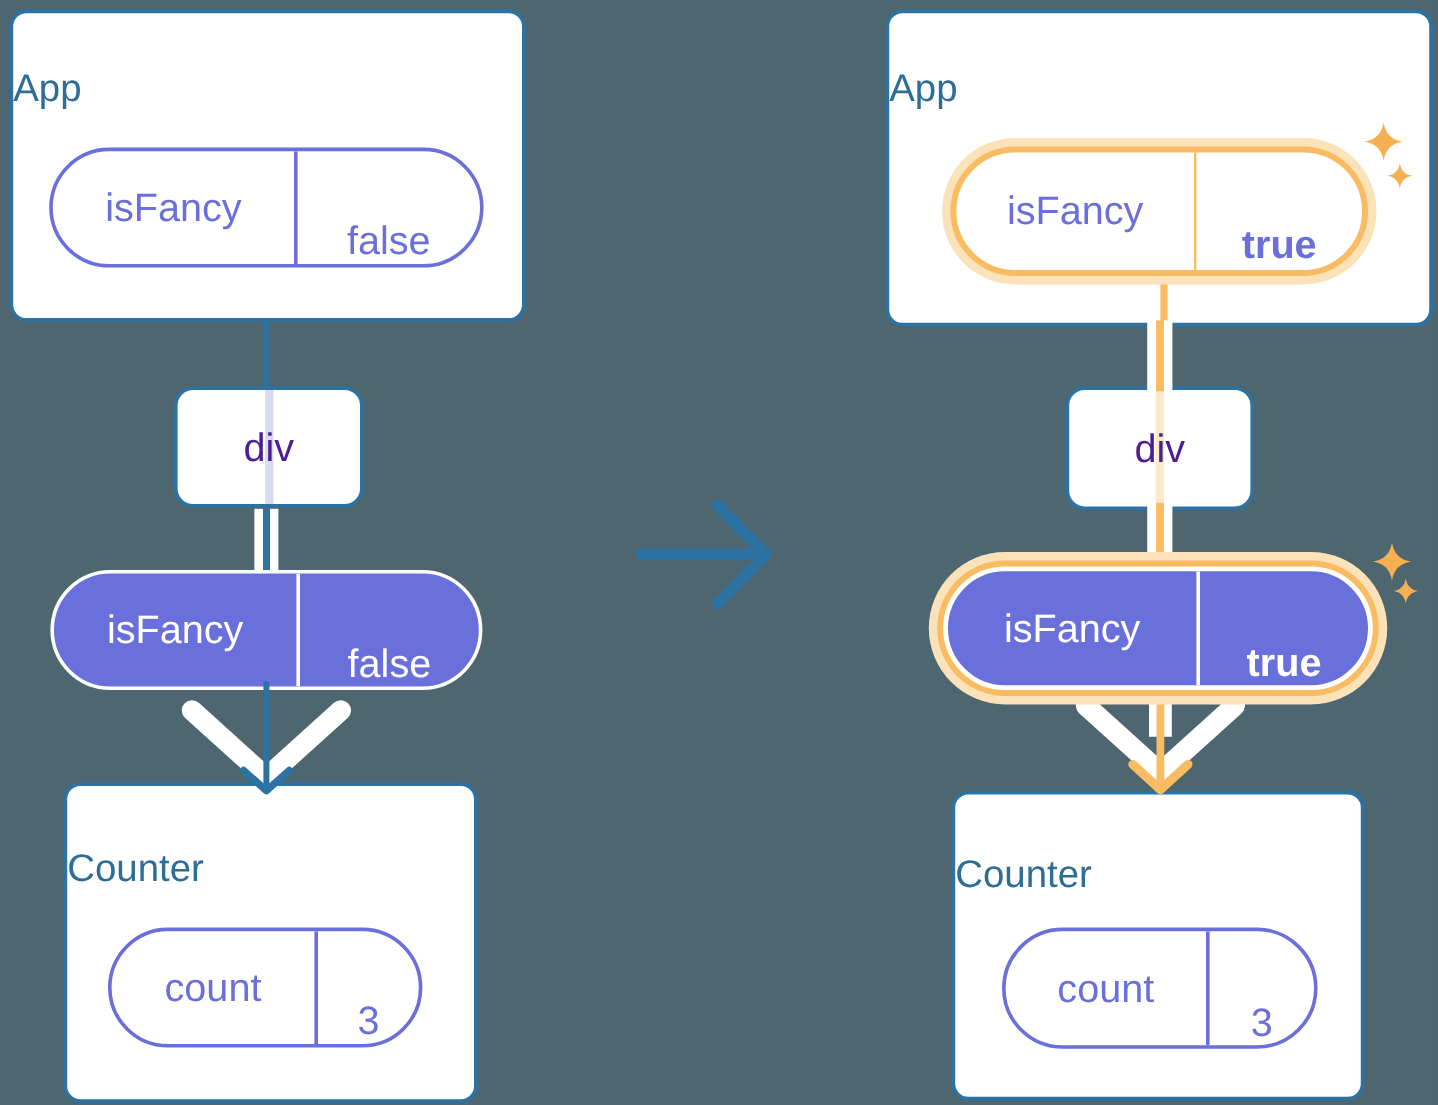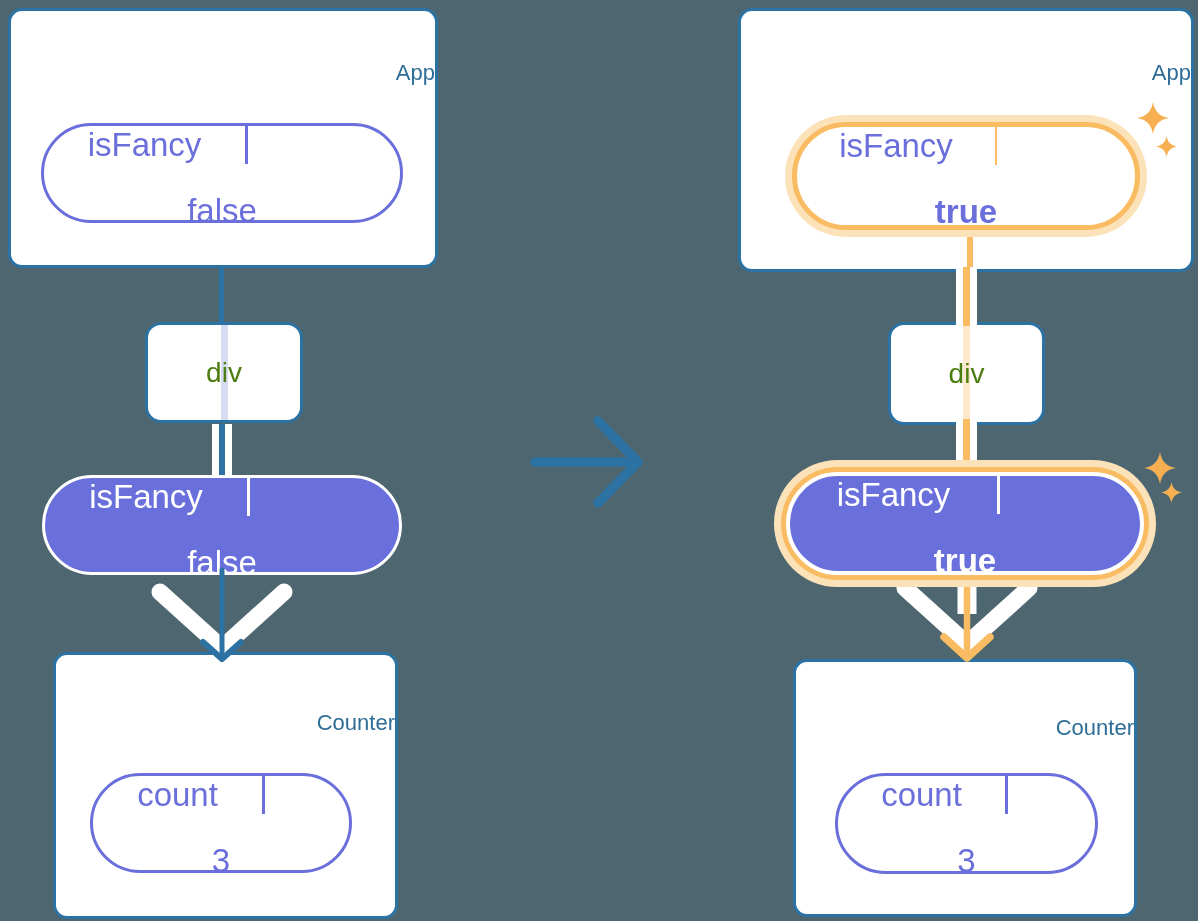--- a/index.html
+++ b/index.html
@@ -8,28 +8,28 @@
     background:#4D6670;
     font-family:"Liberation Sans","DejaVu Sans",sans-serif;
   }
   .abs{position:absolute;}
   
   .card{
     position:absolute;background:#fff;border:3px solid #2C72A3;
     border-radius:14px;box-sizing:border-box;z-index:1;
   }
   .node-title{
-    position:absolute;left:0;width:100%;text-align:right;
-    font-size:22px;line-height:40px;color:#2E6D96;z-index:2;
+    position:absolute;left:0;width:100%;text-align:left;
+    font-size:32px;line-height:40px;color:#2E6D96;z-index:2;
   }
   
   .pill{
     position:absolute;box-sizing:border-box;display:flex;
     border-radius:60px;overflow:hidden;background:#fff;
-    border:3px solid #6A6FDB;z-index:3;flex-direction:column;
+    border:3px solid #6A6FDB;z-index:3;
   }
   .pill .cell{
     display:flex;align-items:center;justify-content:center;
     font-size:33px;color:#6A6FDB;box-sizing:border-box;height:100%;
   }
   .pill .cell.first{border-right:3px solid #6A6FDB;}
   .pill .cell.rest{flex:1;margin-top:28px;}
   .pill-state{background:#6A70DB;border:3px solid #fff;}
   .pill-state .cell{color:#fff;}
   .pill-state .cell.first{border-right:3px solid #fff;}
@@ -44,21 +44,21 @@
   }
   .hl-state .cell{color:#fff;}
   .hl-state .cell.first{border-right:3px solid #fff;}
   .bold{font-weight:700;}
   
   .div-node{
     position:absolute;background:#fff;border:3px solid #2C72A3;
     border-radius:16px;box-sizing:border-box;z-index:1;
     display:flex;align-items:center;justify-content:center;
   }
-  .div-node .label{font-size:28px;color:#4d7c0f;z-index:2;}
+  .div-node .label{font-size:33px;color:#4c1d95;z-index:2;}
   .center-line{
     position:absolute;top:0;bottom:0;left:50%;width:7px;
     margin-left:-3.5px;z-index:1;
   }
   
   .edge{position:absolute;}
   .edge-blue{background:#2C72A3;z-index:0;}
   .pipe-blue{
     background:linear-gradient(90deg,#fff 0 7px,#2C72A3 7px 13px,#fff 13px 20px);
     z-index:2;

